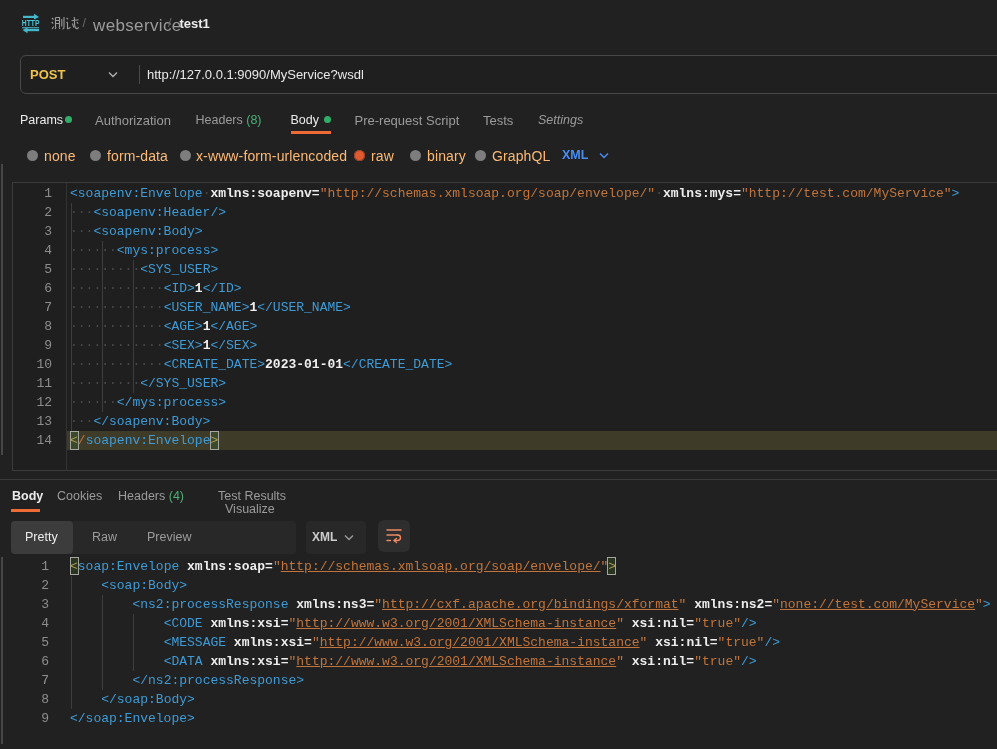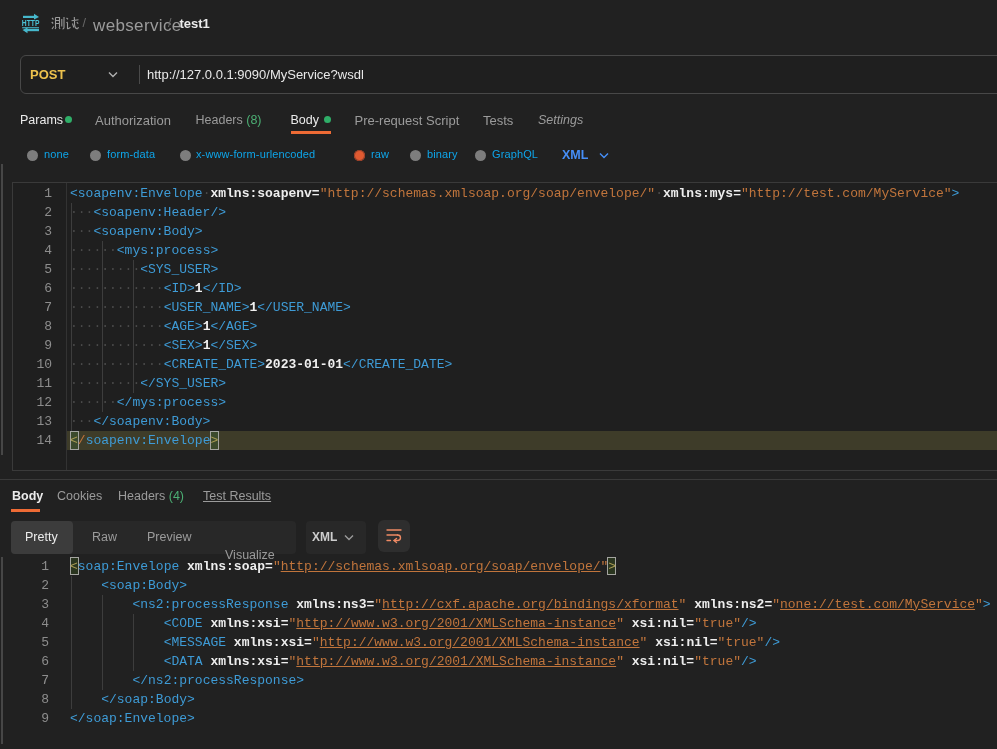--- a/index.html
+++ b/index.html
@@ -13,21 +13,21 @@
   .t { color:#3e9bd6; }
   .a { color:#ededed; font-weight:bold; }
   .s { color:#c1753c; }
   .v { color:#f0f0f0; font-weight:bold; }
   .w { color:#4a4a4a; }
   .u { text-decoration:underline;text-align:right; }
   .mb { color:#ab9d54; }
   .gut { color:#8d8d8d; text-align:right; }
   .dot { width:7px; height:7px; border-radius:50%; background:#2fae68; display:inline-block; }
   .radio { width:11px; height:11px; border-radius:50%; background:#7d7d7d; position:absolute; top:150px; }
-  .rlabel { position:absolute; top:147.5px; font-size:11px; letter-spacing:0.12px; color:#0ea5e9; white-space:nowrap; }
+  .rlabel { position:absolute; top:147.5px; font-size:14px; letter-spacing:0.12px; color:#fdba74; white-space:nowrap; }
   .guide { position:absolute; width:1px; background:#3d3d3d; }
 </style>
 </head>
 <body>
 
 <svg class="abs" style="left:20px;top:12px" width="23" height="22" viewBox="0 0 23 22">
   <rect x="3" y="3.8" width="11.5" height="2.2" fill="#46b8cc"></rect>
   <path d="M14 1.8 L19 4.9 L14 7.6 Z" fill="#46b8cc"></path>
   <text x="1.8" y="14.4" font-family="Liberation Sans" font-weight="bold" font-size="8.6" fill="#4ac2d6" textLength="17.6" lengthAdjust="spacingAndGlyphs">HTTP</text>
   <rect x="2.2" y="15.2" width="16.8" height="1.1" fill="#46b8cc"></rect>
@@ -124,28 +124,28 @@
 <span class="w">·········</span><span class="t">&lt;/SYS_USER&gt;</span>
 <span class="w">······</span><span class="t">&lt;/mys:process&gt;</span>
 <span class="w">···</span><span class="t">&lt;/soapenv:Body&gt;</span>
 <span class="mb">&lt;</span><span class="s">/</span><span class="t">soapenv:Envelope</span><span class="mb">&gt;</span></pre>
 
 <div class="abs" style="left:0px;top:479px;width:997px;height:1px;background:#3a3a3a;"></div>
 <div class="abs ui white" style="left:12px;top:489px;font-weight:bold;">Body</div>
 <div class="abs" style="left:11px;top:509px;width:29px;height:3px;background:#ee6b35;"></div>
 <div class="abs ui" style="left:57px;top:489px;">Cookies</div>
 <div class="abs ui" style="left:118px;top:489px;text-align:right;">Headers <span class="green">(4)</span></div>
-<div class="abs ui" style="left:203px;top:489px;text-decoration:underline;">Test Results</div>
+<div class="abs ui" style="left:218px;top:489px;">Test Results</div>
 
 <div class="abs" style="left:11px;top:521px;width:285px;height:33px;background:#282828;border-radius:4px;"></div>
 <div class="abs" style="left:11px;top:521px;width:62px;height:33px;background:#3c3c3c;border-radius:4px;"></div>
 <div class="abs ui white" style="left:25px;top:530px;">Pretty</div>
 <div class="abs ui" style="left:92px;top:530px;">Raw</div>
 <div class="abs ui" style="left:147px;top:530px;">Preview</div>
-<div class="abs ui" style="left:225px;top:548px;">Visualize</div>
+<div class="abs ui" style="left:225px;top:502px;">Visualize</div>
 <div class="abs" style="left:306px;top:521px;width:60px;height:33px;background:#282828;border-radius:4px;"></div>
 <div class="abs" style="left:312px;top:530px;font-size:12px;font-weight:bold;color:#cdcdcd;">XML</div>
 <svg class="abs" style="left:342px;top:533px" width="14" height="10" viewBox="0 0 14 10">
     <path d="M3 2.5 L7 6.5 L11 2.5" stroke="#9a9a9a" stroke-width="1.4" fill="none"></path>
   </svg>
 <div class="abs" style="left:378px;top:520px;width:32px;height:32px;background:#2e2e2e;border-radius:6px;"></div>
 <svg class="abs" style="left:386px;top:528px" width="17" height="16" viewBox="0 0 17 16">
   <g stroke="#ee8a64" stroke-width="1.4" fill="none" stroke-linecap="round">
     <path d="M1 2 H15"></path>
     <path d="M1 7 H11.5"></path>

